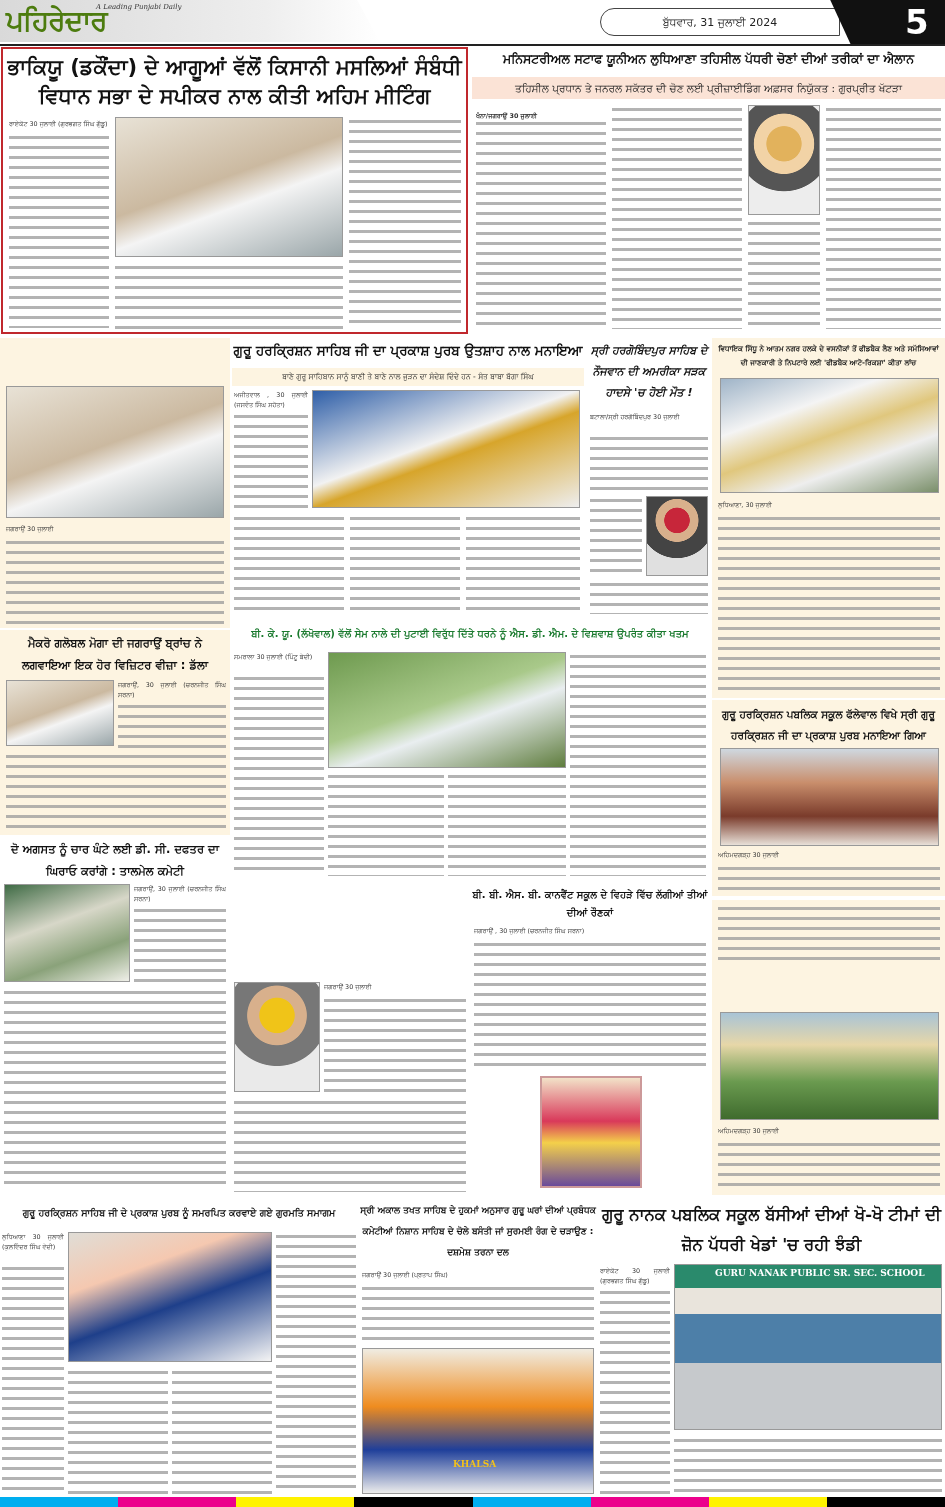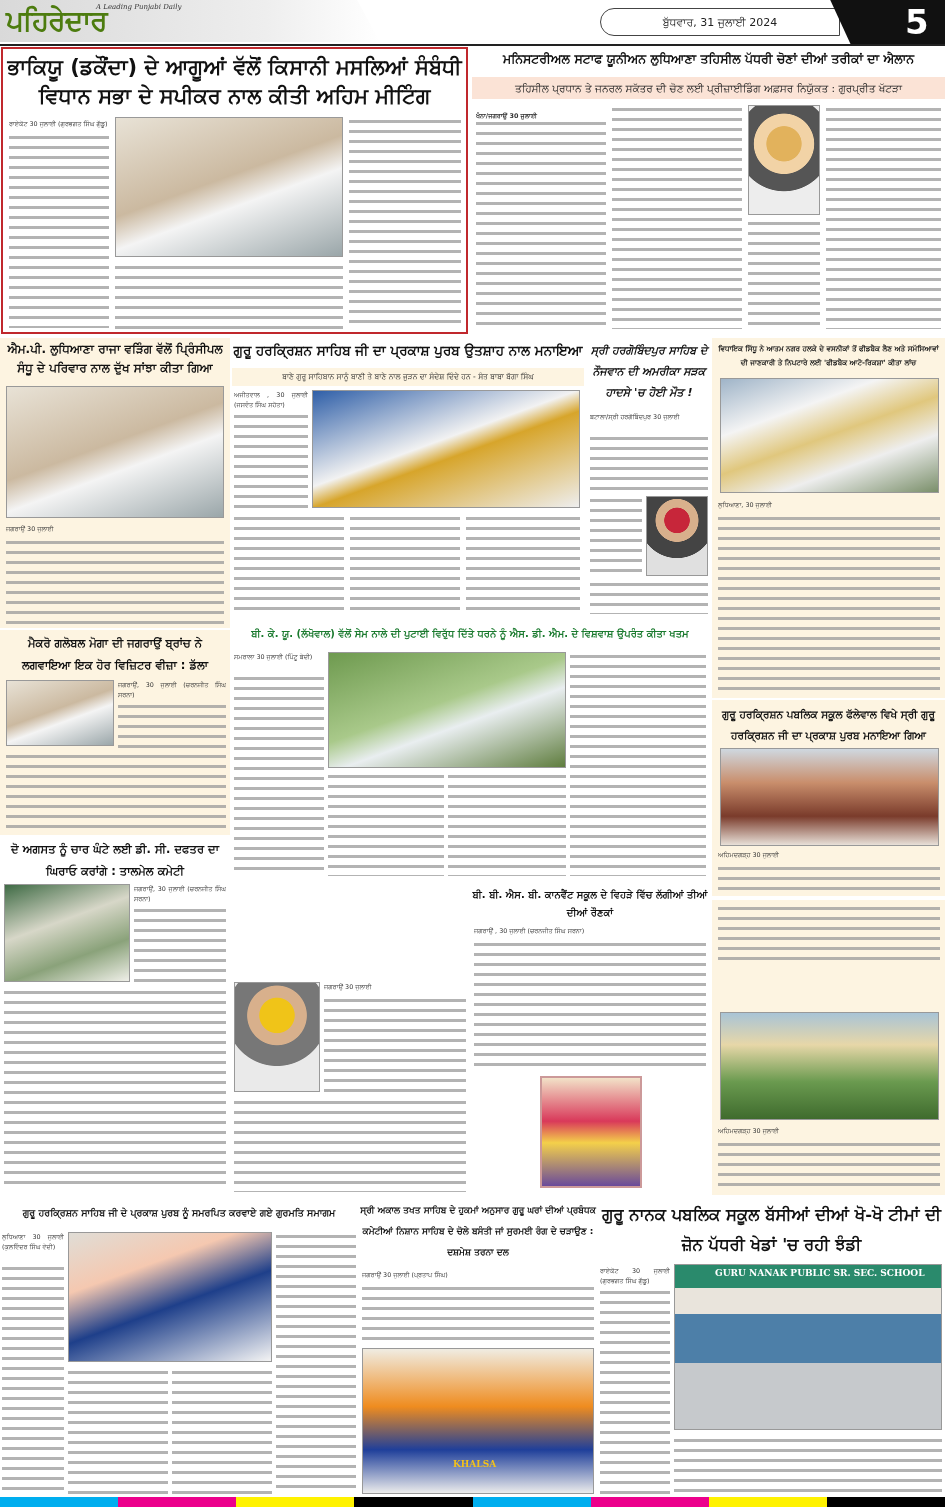--- a/index.html
+++ b/index.html
@@ -61,21 +61,20 @@
   <div class="abs sub-strip" style="left:0;top:30px;width:473px;height:22px;line-height:22px;font-size:10.5px;">ਤਹਿਸੀਲ ਪ੍ਰਧਾਨ ਤੇ ਜਨਰਲ ਸਕੱਤਰ ਦੀ ਚੋਣ ਲਈ ਪ੍ਰੀਜ਼ਾਈਡਿੰਗ ਅਫ਼ਸਰ ਨਿਯੁੱਕਤ : ਗੁਰਪ੍ਰੀਤ ਖੱਟੜਾ</div>
   <div class="abs txt" style="left:4px;top:64px;width:130px;height:12px;font-weight:bold;">ਖੰਨਾ/ਜਗਰਾਉਂ 30 ਜੁਲਾਈ</div>
   <div class="abs lines" style="left:4px;top:72px;width:130px;height:210px;"></div>
   <div class="abs lines" style="left:140px;top:58px;width:130px;height:224px;"></div>
   <div class="abs photo portrait" style="left:276px;top:58px;width:72px;height:110px;"></div>
   <div class="abs lines" style="left:276px;top:172px;width:72px;height:110px;"></div>
   <div class="abs lines" style="left:354px;top:58px;width:115px;height:224px;"></div>
 </div>
 
 <div class="abs cream" style="left:0;top:338px;width:230px;height:290px;">
-  <div class="abs hl" style="left:4px;top:2px;width:222px;font-size:12px;line-height:19px;">ਐਮ.ਪੀ. ਲੁਧਿਆਣਾ ਰਾਜਾ ਵੜਿੰਗ ਵੱਲੋਂ ਪ੍ਰਿੰਸੀਪਲ ਸੰਧੂ ਦੇ ਪਰਿਵਾਰ ਨਾਲ ਦੁੱਖ ਸਾਂਝਾ ਕੀਤਾ ਗਿਆ</div>
   <div class="abs photo room" style="left:6px;top:48px;width:218px;height:132px;"></div>
   <div class="abs txt" style="left:6px;top:186px;width:218px;height:12px;">ਜਗਰਾਉਂ 30 ਜੁਲਾਈ</div>
   <div class="abs lines" style="left:6px;top:200px;width:218px;height:86px;"></div>
 </div>
 
 <div class="abs" style="left:232px;top:338px;width:352px;height:278px;">
   <div class="abs hl" style="left:0;top:4px;width:352px;font-size:13.5px;white-space:nowrap;overflow:hidden;">ਗੁਰੂ ਹਰਕ੍ਰਿਸ਼ਨ ਸਾਹਿਬ ਜੀ ਦਾ ਪ੍ਰਕਾਸ਼ ਪੁਰਬ ਉਤਸ਼ਾਹ ਨਾਲ ਮਨਾਇਆ</div>
   <div class="abs sub-strip" style="left:0;top:30px;width:352px;height:18px;line-height:18px;font-size:7.5px;white-space:nowrap;overflow:hidden;background:#fdf4e1;">ਬਾਣੇ ਗੁਰੂ ਸਾਹਿਬਾਨ ਸਾਨੂੰ ਬਾਣੀ ਤੇ ਬਾਣੇ ਨਾਲ ਜੁੜਨ ਦਾ ਸੰਦੇਸ਼ ਦਿੰਦੇ ਹਨ - ਸੰਤ ਬਾਬਾ ਬੱਗਾ ਸਿੰਘ</div>
   <div class="abs txt" style="left:2px;top:52px;width:74px;height:20px;">ਅਜੀਤਵਾਲ , 30 ਜੁਲਾਈ (ਜਸਵੰਤ ਸਿੰਘ ਸਹੋਤਾ)</div>
   <div class="abs lines" style="left:2px;top:74px;width:74px;height:98px;"></div>

